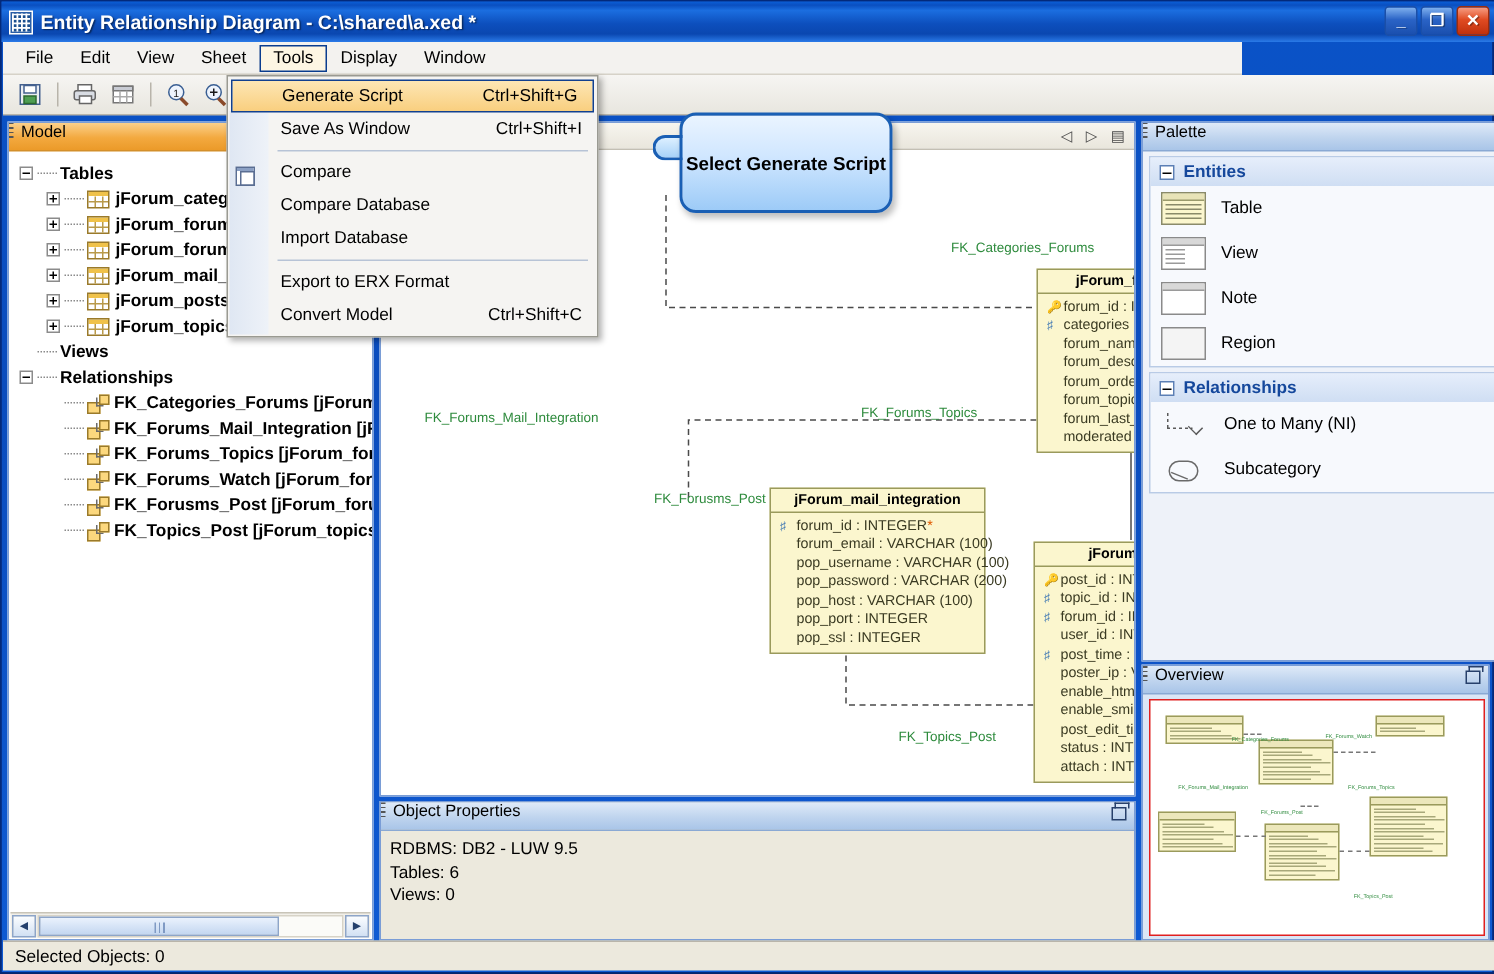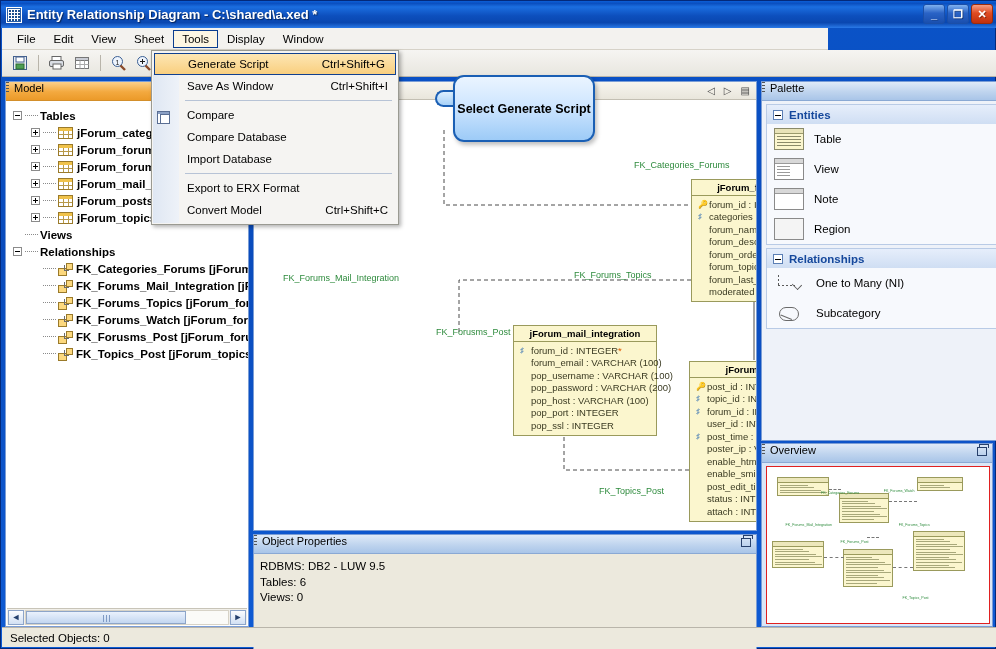--- a/index.html
+++ b/index.html
@@ -118,21 +118,21 @@
   
   .callout{ position:absolute; left:452px; top:74px; width:142px; height:67px;
     background:linear-gradient(180deg,#eaf4ff 0%,#cfe6ff 45%,#9dcbf7 100%);
     border:2px solid #1a5fb4; border-radius:11px; display:flex; align-items:center;
     justify-content:center; text-align:center; font-weight:bold; font-size:12.5px; color:#000;
     box-shadow:2px 3px 4px rgba(0,0,0,.25); z-index:30;}
   .callout-tail{ position:absolute; left:434px; top:89px; width:26px; height:17px;
     background:linear-gradient(180deg,#dcefff,#a8d2f8); border:2px solid #1a5fb4;
     border-radius:9px 0 0 9px; border-right:none; z-index:29;}
   
-  .objprops{ position:absolute; left:252px; top:533px; width:504px; height:116px;
+  .objprops{ position:absolute; left:252px; top:533px; width:504px; height:93px;
     background:#ece9dd; border:1px solid #7a9dd6; }
   .op-body{ padding:5px 0 0 6px; font-size:11.5px; line-height:15.5px; color:#000;}
   
   .dock-right{ position:absolute; left:760px; top:80px; width:280px; height:360px;
     background:#eef2f9; border:1px solid #7a9dd6;}
   .pal-sec{ margin:3px 4px 0 4px; background:#f7f9fd; border:1px solid #b9cbe6;}
   .pal-sec-h{ height:19px; display:flex; align-items:center; padding-left:6px;
     background:linear-gradient(180deg,#e6eefb,#cfdef3); color:#15489c; font-weight:bold; font-size:11.5px;}
   .pal-minus{ width:10px; height:10px; border:1px solid #5b7fb5; background:#fff;
     margin-right:6px; position:relative; flex:none;}

